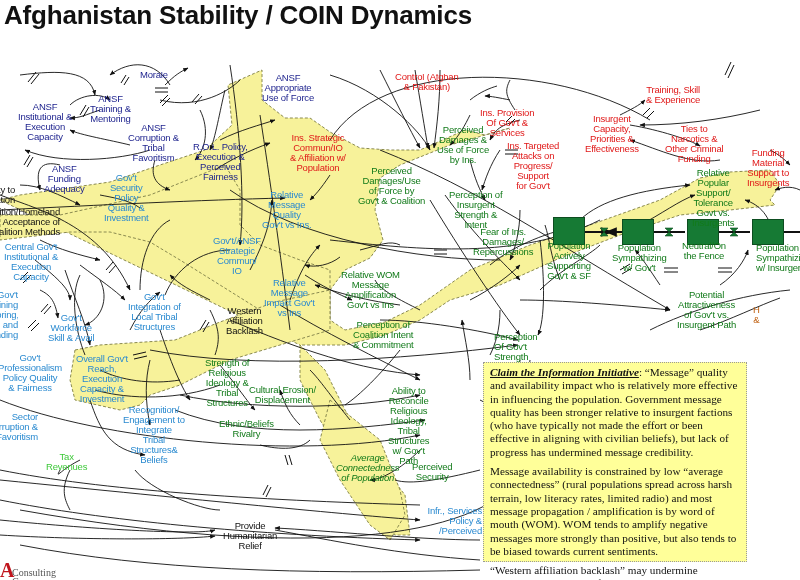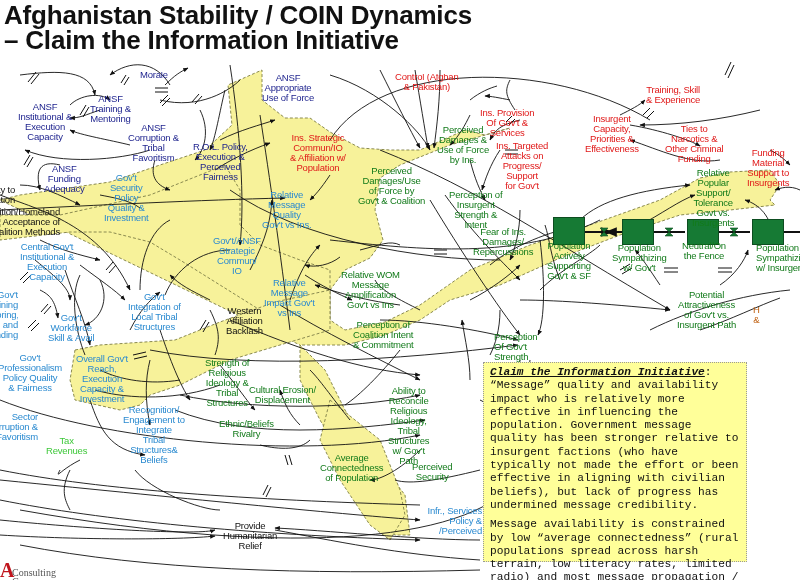--- a/index.html
+++ b/index.html
@@ -8,33 +8,32 @@
   svg.diagram { position:absolute; left:0; top:0; }
   .node { position:absolute; font-family:"Liberation Sans", sans-serif; font-size:9.5px; line-height:10px; text-align:center; white-space:pre; letter-spacing:-0.2px; }
   .c-navy { color:#1a1f8c; }
   .c-blue { color:#2a8ad0; }
   .c-green { color:#127a1a; }
   .c-lgreen { color:#3ec83a; }
   .c-red { color:#e01818; }
   .c-black { color:#111; }
   .c-orange { color:#c06010; }
   .stock { position:absolute; background:#167a34; border:1px solid #0d4d20; }
-  .note { position:absolute; left:483px; top:362px; width:264px; height:200px; background:#ffff99; border:1.5px dotted #999; box-sizing:border-box; padding:3px 6px; font-family:Liberation Mono, monospace; font-size:11.2px; line-height:13.3px; color:#111; }
+  .note { position:absolute; left:483px; top:362px; width:264px; height:200px; background:#ffff99; border:1.5px dotted #999; box-sizing:border-box; padding:3px 6px; font-family:Liberation Serif, serif; font-size:11.2px; line-height:13.3px; color:#111; }
   .note p { margin:0 0 6px 0; }
   .note .hd { font-weight:bold; font-style:italic; text-decoration:underline; }
   .logo { position:absolute; left:0; top:560px; height:20px; }
   .logo .a { position:absolute; left:0; top:0; font-family:"Liberation Serif", serif; font-weight:bold; font-size:20px; color:#c0141c; line-height:20px; }
   .logo .t { position:absolute; left:12px; top:1px; font-family:"Liberation Serif", serif; font-size:10px; line-height:9px; color:#555; white-space:pre;margin-top:7px; }
 </style>
 </head>
 <body>
 
 <div class="title">
   <div>Afghanistan Stability / COIN Dynamics</div>
-  <div>– Claim the Information Initiative</div>
 </div>
 
 <svg class="diagram" width="800" height="580" viewBox="0 0 800 580">
   <defs>
     <marker id="ah" viewBox="0 0 10 10" refX="9" refY="5" markerWidth="6" markerHeight="6" orient="auto-start-reverse">
       <path d="M0,1 L10,5 L0,9 z" fill="#111"></path>
     </marker>
   </defs>
 
   <g fill="#f7f29a" stroke="#8a8a50" stroke-width="1" stroke-dasharray="3,2">
@@ -267,21 +266,21 @@
 <div class="node c-green" style="left:437px;top:125px;">Perceived
 Damages &amp;
 Use of Force
 by Ins.</div>
 <div class="node c-red" style="left:395px;top:62px;clip-path:inset(12px 0 0 0);">Border
 Control (Afghan
 &amp; Pakistan)</div>
 <div class="node c-red" style="left:480px;top:108px;">Ins. Provision
 Of Gov't &amp;
 Services</div>
-<div class="node c-red" style="left:496px;top:141px;">Ins. Targeted
+<div class="node c-red" style="left:507px;top:141px;">Ins. Targeted
 Attacks on
 Progress/
 Support
 for Gov't</div>
 <div class="node c-red" style="left:585px;top:114px;">Insurgent
 Capacity,
 Priorities &amp;
 Effectiveness</div>
 <div class="node c-red" style="left:646px;top:75px;clip-path:inset(10px 0 0 0);">Insurgent
 Training, Skill
@@ -328,21 +327,21 @@
 Of Gov't
 Strength
 &amp; Intent</div>
 <div class="node c-green" style="left:677px;top:290px;">Potential
 Attractiveness
 of Gov't vs.
 Insurgent Path</div>
 <div class="node c-orange" style="left:753px;top:305px;">H
 &amp;</div>
 
-<div class="node c-blue" style="left:20px;top:242px;">Central Gov't
+<div class="node c-blue" style="left:4px;top:242px;">Central Gov't
 Institutional &amp;
 Execution
 Capacity</div>
 <div class="node c-blue" style="left:128px;top:292px;">Gov't
 Integration of
 Local Tribal
 Structures</div>
 <div class="node c-blue" style="left:48px;top:313px;">Gov't
 Workforce
 Skill &amp; Avail</div>
@@ -379,23 +378,23 @@
 Engagement to
 Integrate
 Tribal
 Structures&amp;
 Beliefs</div>
 <div class="node c-green" style="left:219px;top:419px;">Ethnic/Beliefs
 Rivalry</div>
 <div class="node c-blue" style="left:-26px;top:412px;text-align:right;width:64px;">Sector
 Corruption &amp;
 Favoritism</div>
-<div class="node c-lgreen" style="left:46px;top:436px;">Tax
+<div class="node c-lgreen" style="left:46px;top:452px;">Tax
 Revenues</div>
-<div class="node c-green" style="left:320px;top:453px;">Average
+<div class="node c-green" style="left:336px;top:453px;font-style:italic;">Average
 Connectedness
 of Population</div>
 <div class="node c-green" style="left:412px;top:462px;">Perceived
 Security</div>
 <div class="node c-black" style="left:223px;top:521px;">Provide
 Humanitarian
 Relief</div>
 <div class="node c-blue" style="left:424px;top:506px;text-align:right;width:58px;overflow:hidden;">Infr., Services
 Policy &amp;
 /Perceived</div>

